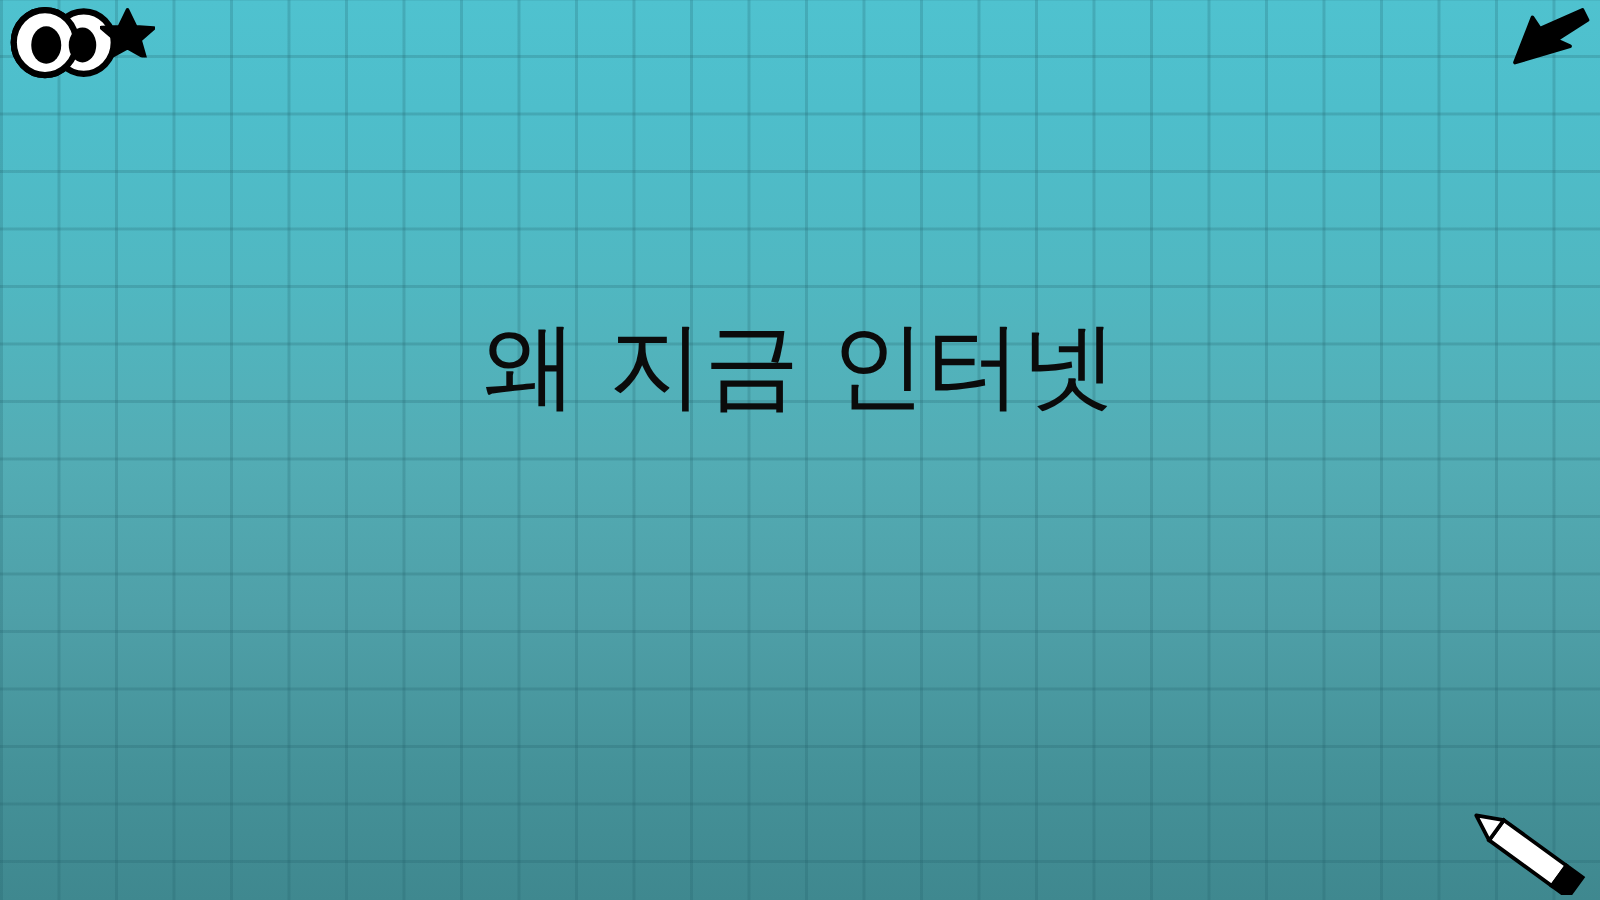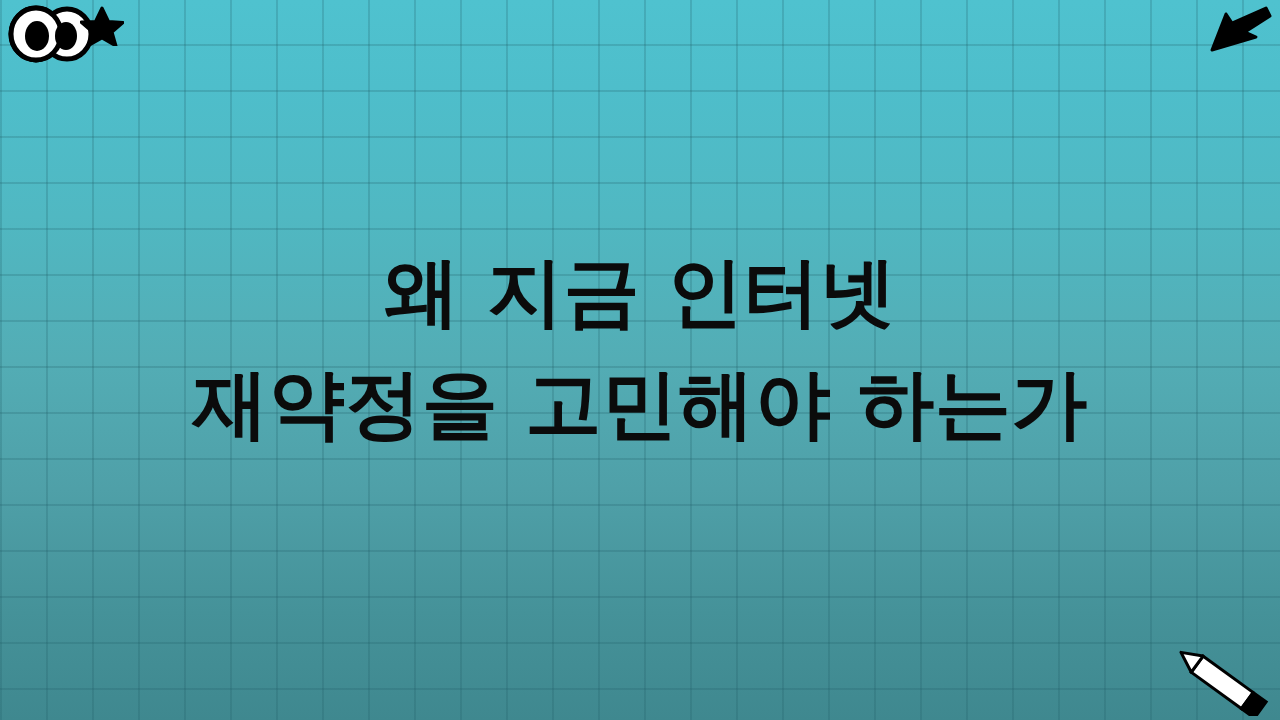--- a/index.html
+++ b/index.html
@@ -50,21 +50,21 @@
     top: 236px;
     display: flex;
     flex-direction: column;
     align-items: center;
     justify-content: center;
     text-align: center;
   }
   .title-line {
     color: #0b0b0b;
     font-family: "DejaVu Sans", "Liberation Sans", sans-serif;
-    font-weight: 700;
+    font-weight: 400;
     font-size: 76px;
     line-height: 112px;
     letter-spacing: 0.5px;
     white-space: nowrap;
   }
 
   
   #logo-eyes {
     position: absolute;
     left: 6px;
@@ -139,16 +139,15 @@
 
         <path d="M28 26 L8 36 L28 46 Z" fill="#ffffff" stroke="#000000" stroke-width="3" stroke-linejoin="round"></path>
 
         <rect x="90" y="26" width="16" height="20" fill="#000000" stroke="#000000" stroke-width="3"></rect>
       </g>
     </svg>
   </div>
 
   <div id="title-block">
     <div class="title-line">왜 지금 인터넷</div>
-    <div class="title-line">재약정을 고민해야 하는가</div>
   </div>
 
 </div>
 
 </body></html>

